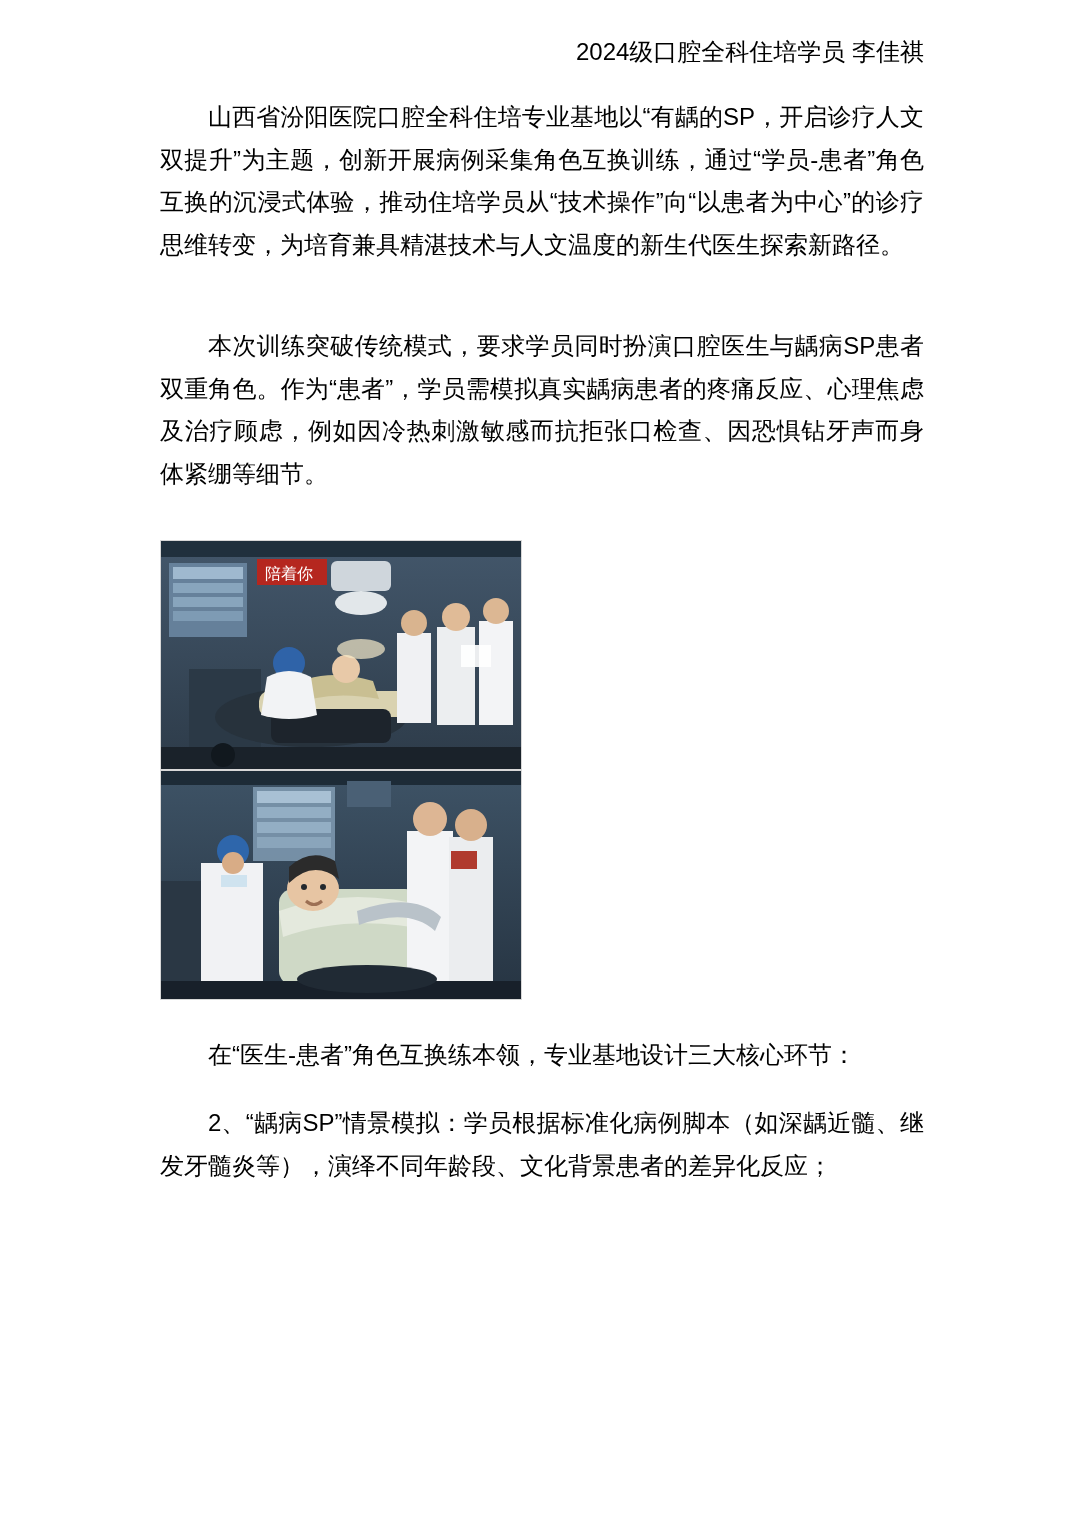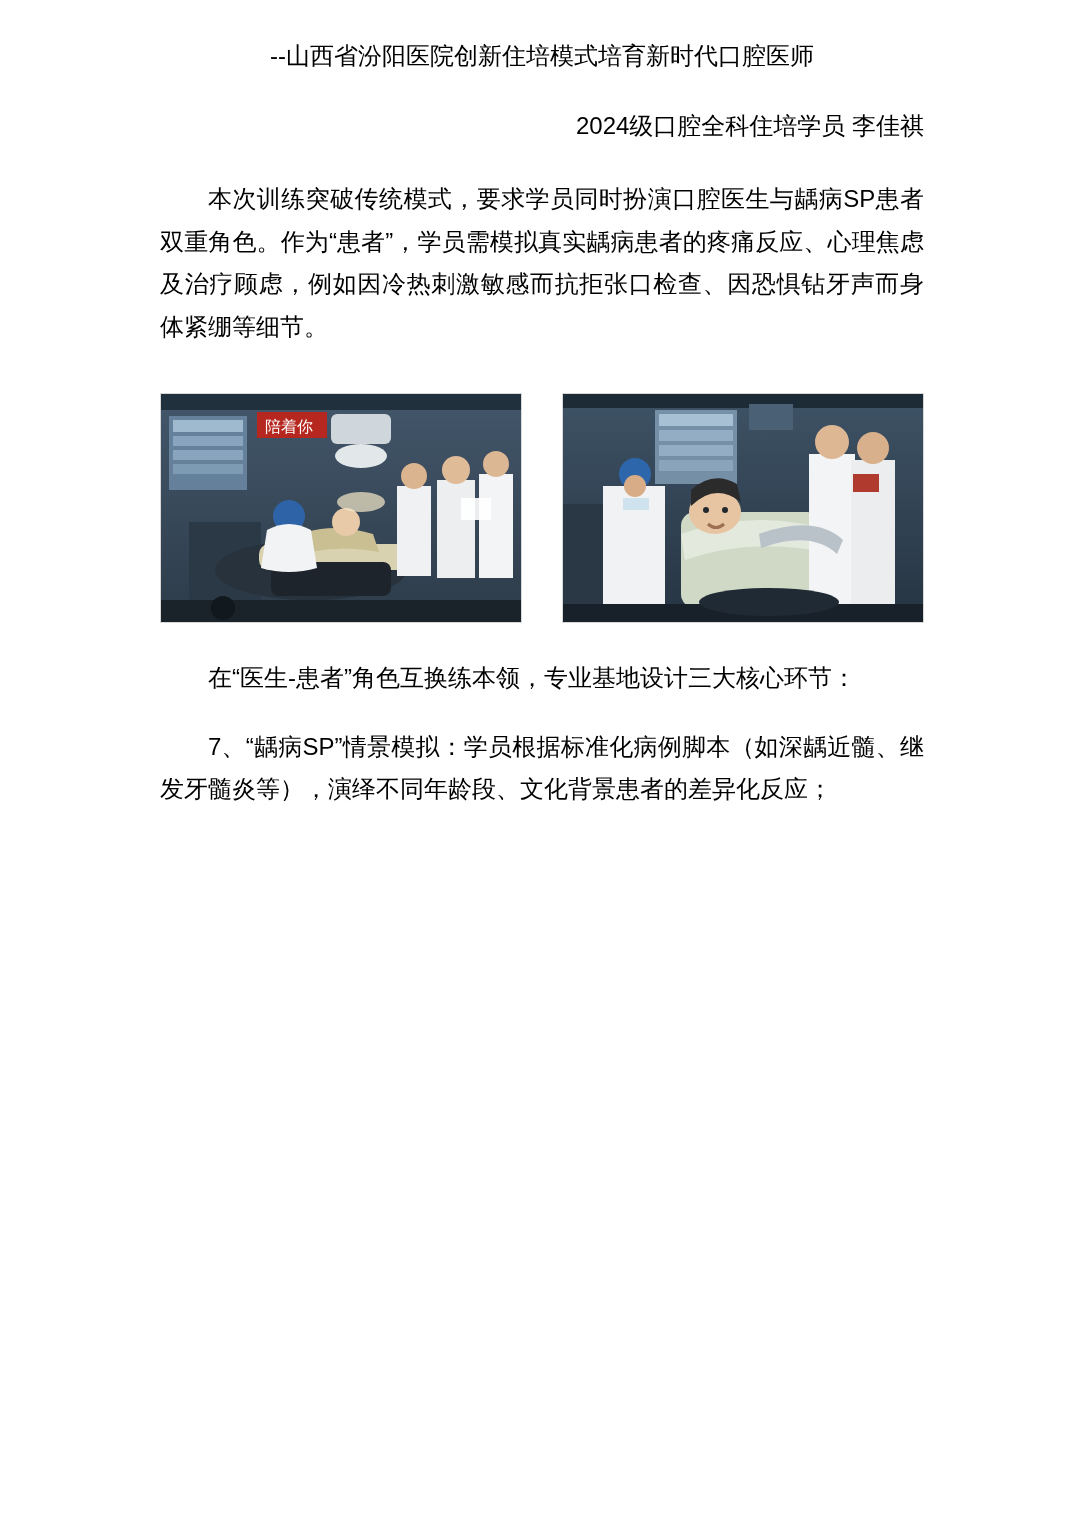--- a/index.html
+++ b/index.html
@@ -55,20 +55,21 @@
   .para.tight {
     margin-top: 0;
   }
   .gap-lg {
     height: 34px;
   }
   .figures {
     display: flex;
     justify-content: space-between;
     margin-top: 44px;
+    flex-direction: column;
   }
   .figure {
     width: 360px;
     height: 228px;
     border: 1px solid #d8d8d8;
     overflow: hidden;
     position: relative;
     background: #6d7681;
   }
   .figure svg {
@@ -79,24 +80,24 @@
   .after-figs {
     margin-top: 34px;
   }
 </style>
 </head>
 <body>
 
 <div class="page">
 
 
-  <div class="doc-subtitle">--山西省汾阳医院创新住培模式培育新时代口腔医师</div>
 
   <div class="doc-byline">2024级口腔全科住培学员 李佳祺</div>
 
+  <p class="para indent">山西省汾阳医院口腔全科住培专业基地以“有龋的SP，开启诊疗人文双提升”为主题，创新开展病例采集角色互换训练，通过“学员-患者”角色互换的沉浸式体验，推动住培学员从“技术操作”向“以患者为中心”的诊疗思维转变，为培育兼具精湛技术与人文温度的新生代医生探索新路径。</p>
 
   <div class="gap-lg"></div>
 
   <p class="para indent tight">本次训练突破传统模式，要求学员同时扮演口腔医生与龋病SP患者双重角色。作为“患者”，学员需模拟真实龋病患者的疼痛反应、心理焦虑及治疗顾虑，例如因冷热刺激敏感而抗拒张口检查、因恐惧钻牙声而身体紧绷等细节。</p>
 
   <div class="figures">
 
     <div class="figure">
       <svg viewBox="0 0 360 228" preserveAspectRatio="none">
         <defs>
@@ -173,16 +174,16 @@
         <path d="M196 140 q56 -20 84 6 l-6 14 q-26 -24 -76 -6 z" fill="#b9c2c9"></path>
         <rect x="0" y="210" width="360" height="18" fill="#18202a"></rect>
         <ellipse cx="206" cy="208" rx="70" ry="14" fill="#202a34"></ellipse>
       </svg>
     </div>
 
   </div>
 
   <p class="para indent after-figs">在“医生-患者”角色互换练本领，专业基地设计三大核心环节：</p>
 
-  <p class="para indent">7、“龋病SP”情景模拟：学员根据标准化病例脚本（如深龋近髓、继发牙髓炎等），演绎不同年龄段、文化背景患者的差异化反应；</p>
+  <p class="para indent">2、“龋病SP”情景模拟：学员根据标准化病例脚本（如深龋近髓、继发牙髓炎等），演绎不同年龄段、文化背景患者的差异化反应；</p>
 
 
 </div>
 
 </body></html>

